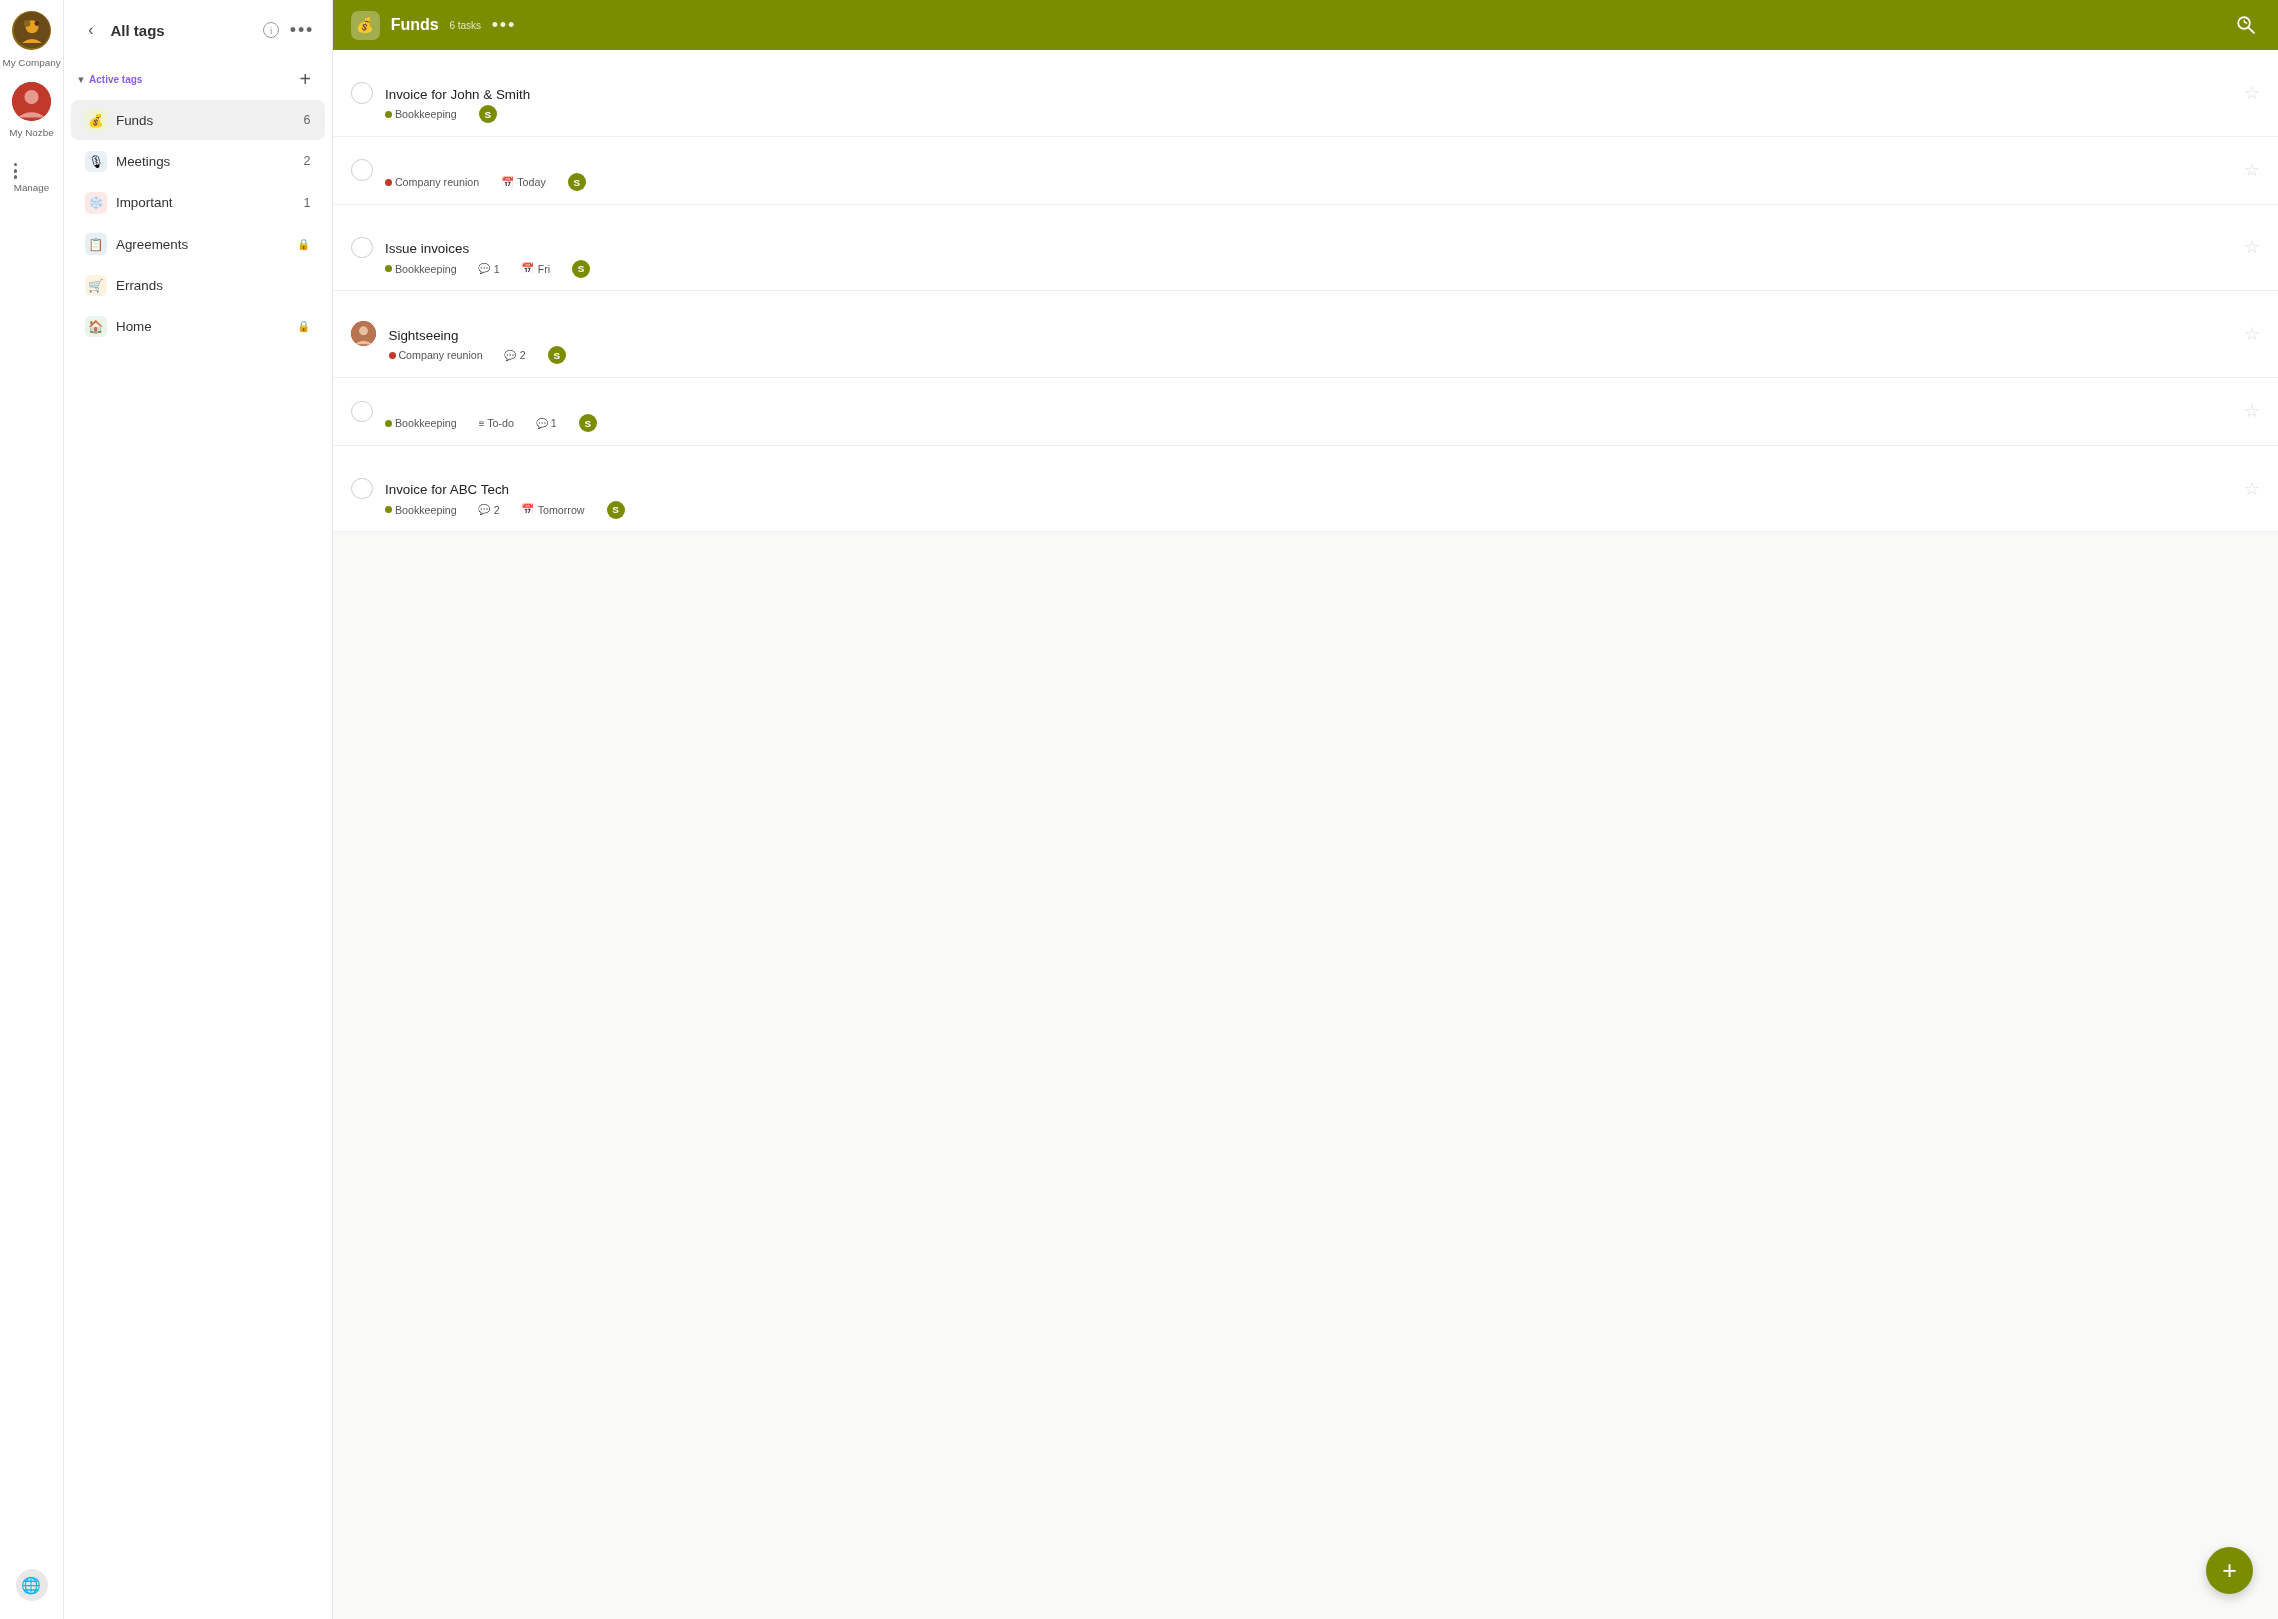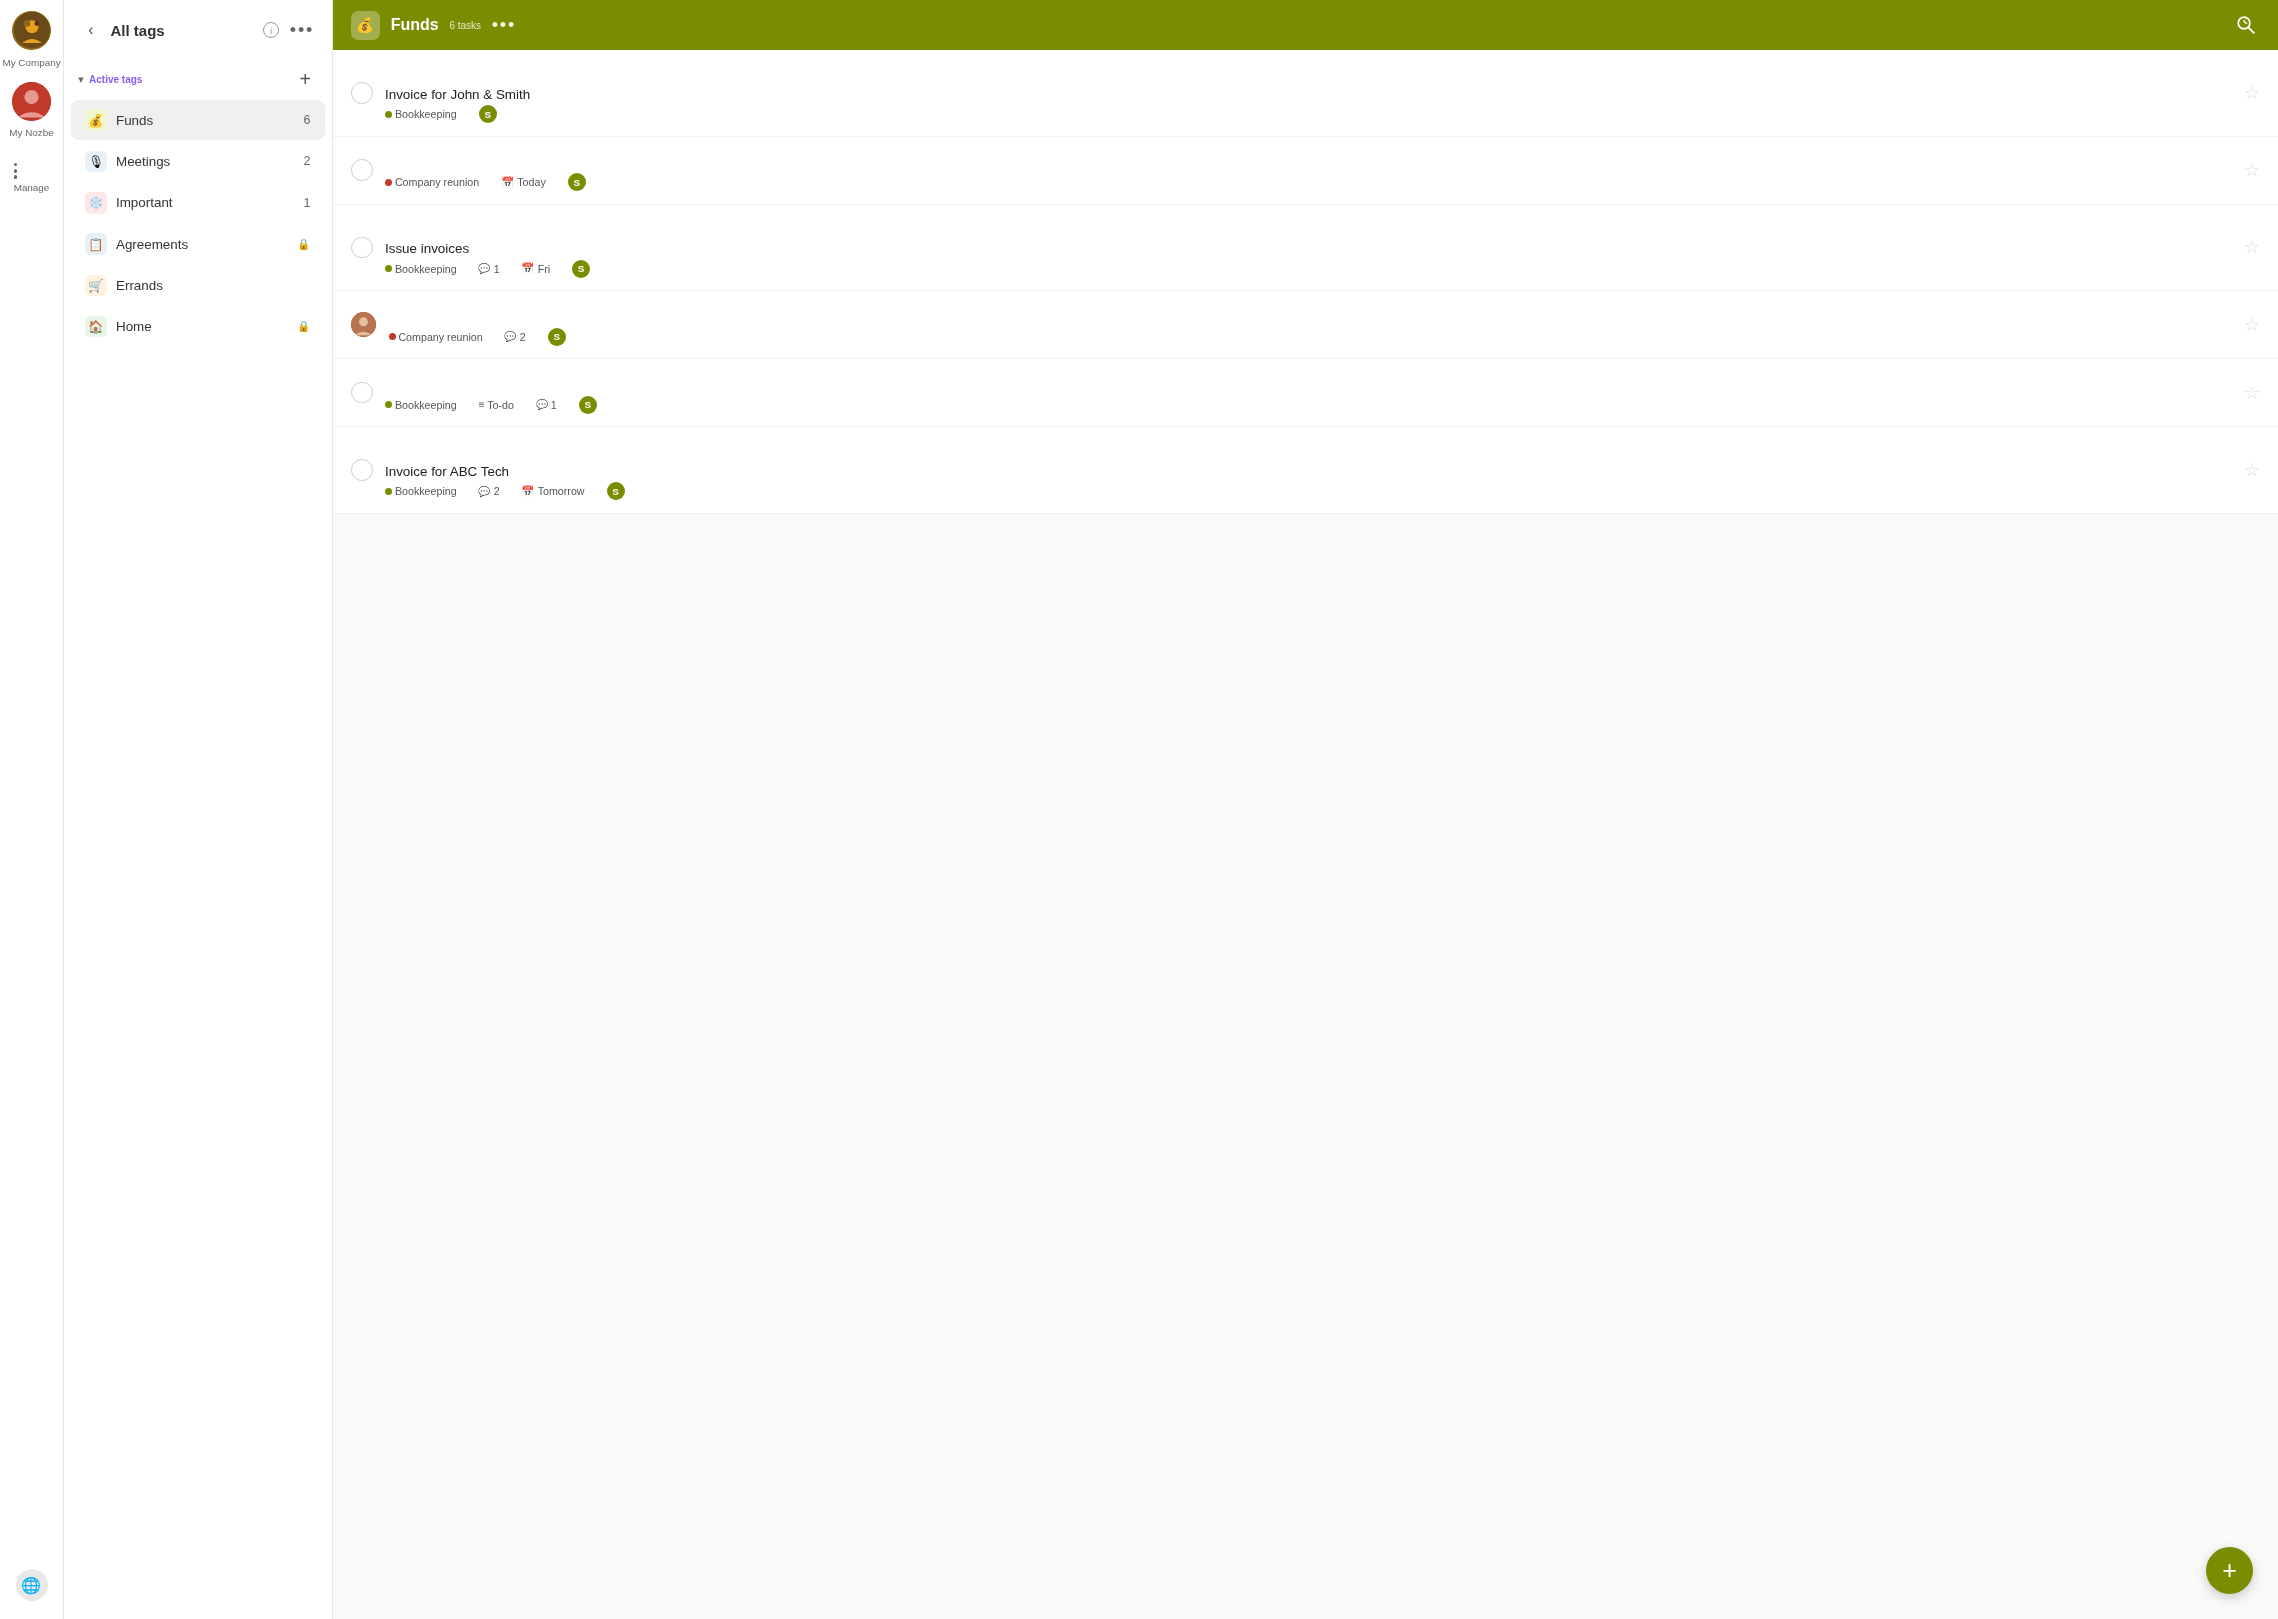--- a/index.html
+++ b/index.html
@@ -535,20 +535,21 @@
         </div>
         <div class="task-star">☆</div>
       </div>
       <div class="task-item">
         <div class="task-avatar"><svg viewBox="0 0 28 28" width="25" height="25">
       <circle cx="14" cy="14" r="14" fill="#b87450"></circle>
       <circle cx="14" cy="11" r="5" fill="#e8c0a0"></circle>
       <path d="M4 26 Q14 18 24 26" fill="#e8c0a0"></path>
     </svg></div>
         <div class="task-content">
+          <div class="task-title">Sightseeing</div>
           <div class="task-meta">
             <div class="meta-tag">
               <span class="meta-dot red"></span>
               <span>Company reunion</span>
             </div>
             <div class="meta-tag">
               <span style="font-size:9.9px">💬</span>
               <span>2</span>
             </div>
             <div class="meta-person-badge">S</div>

